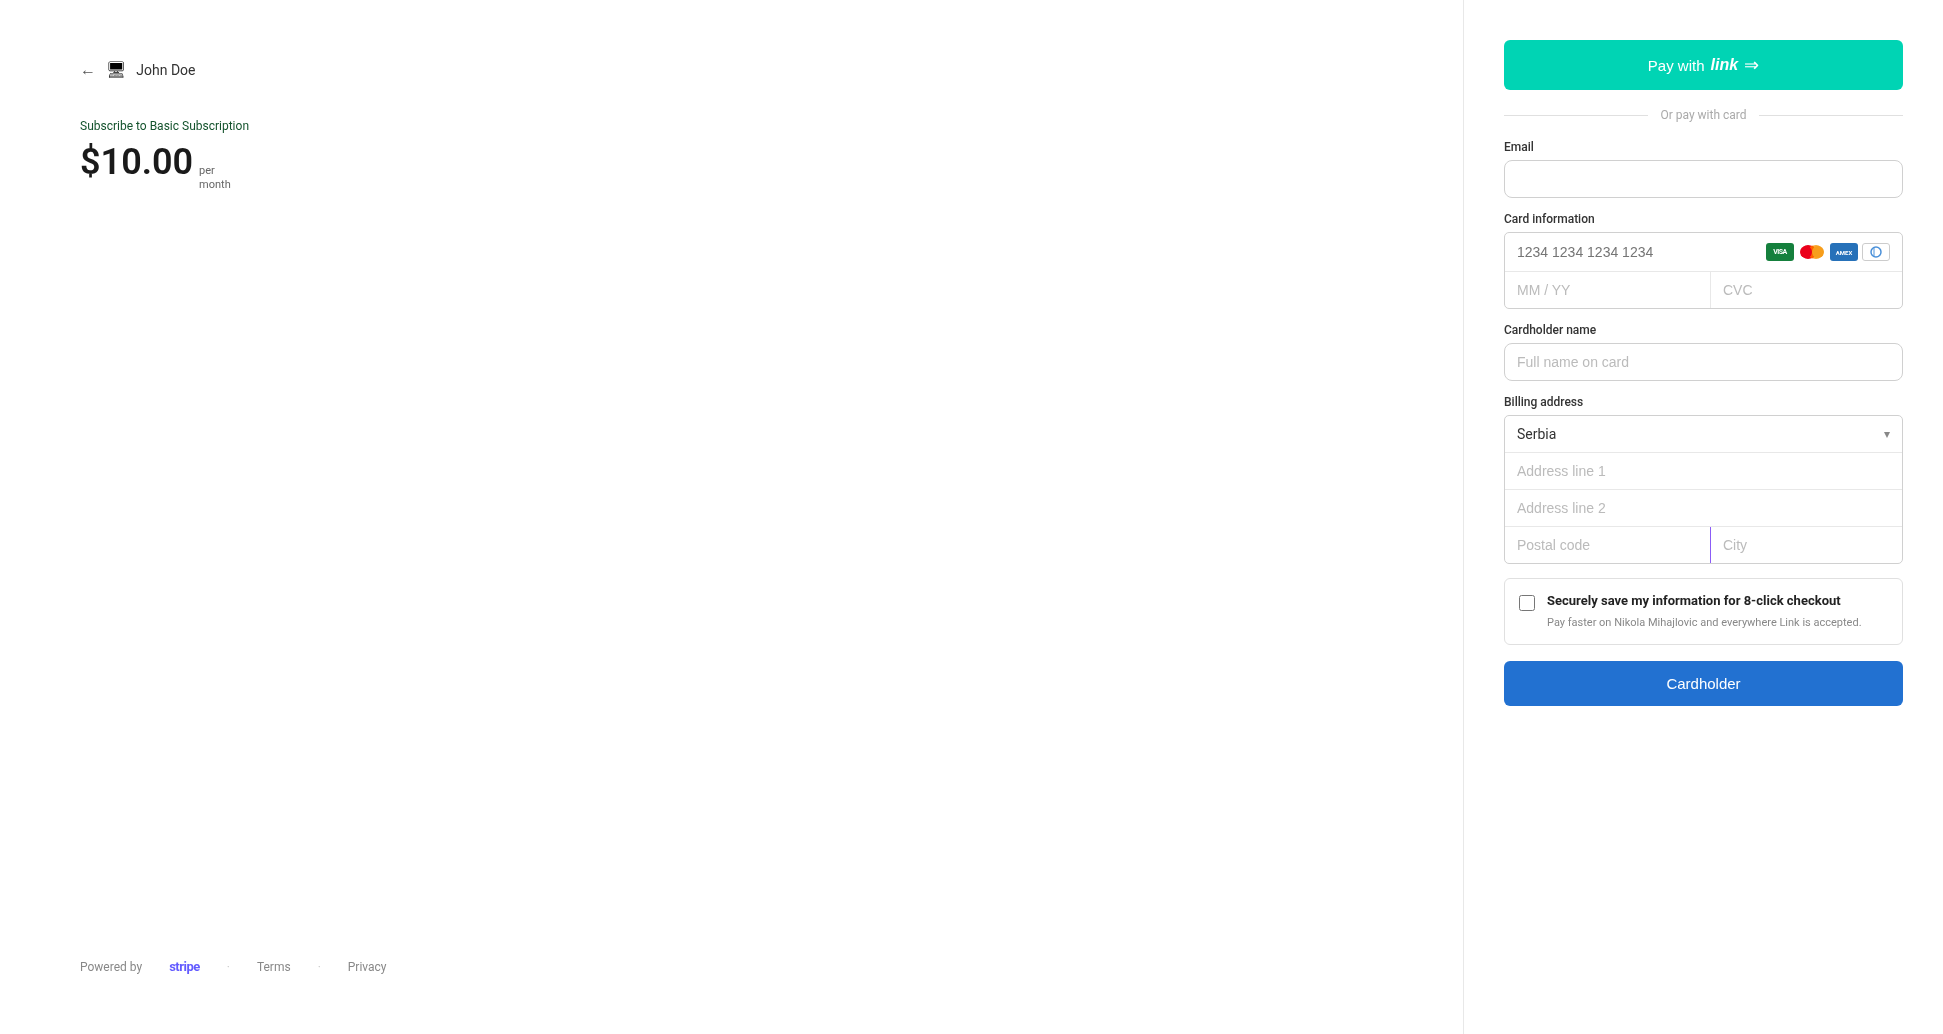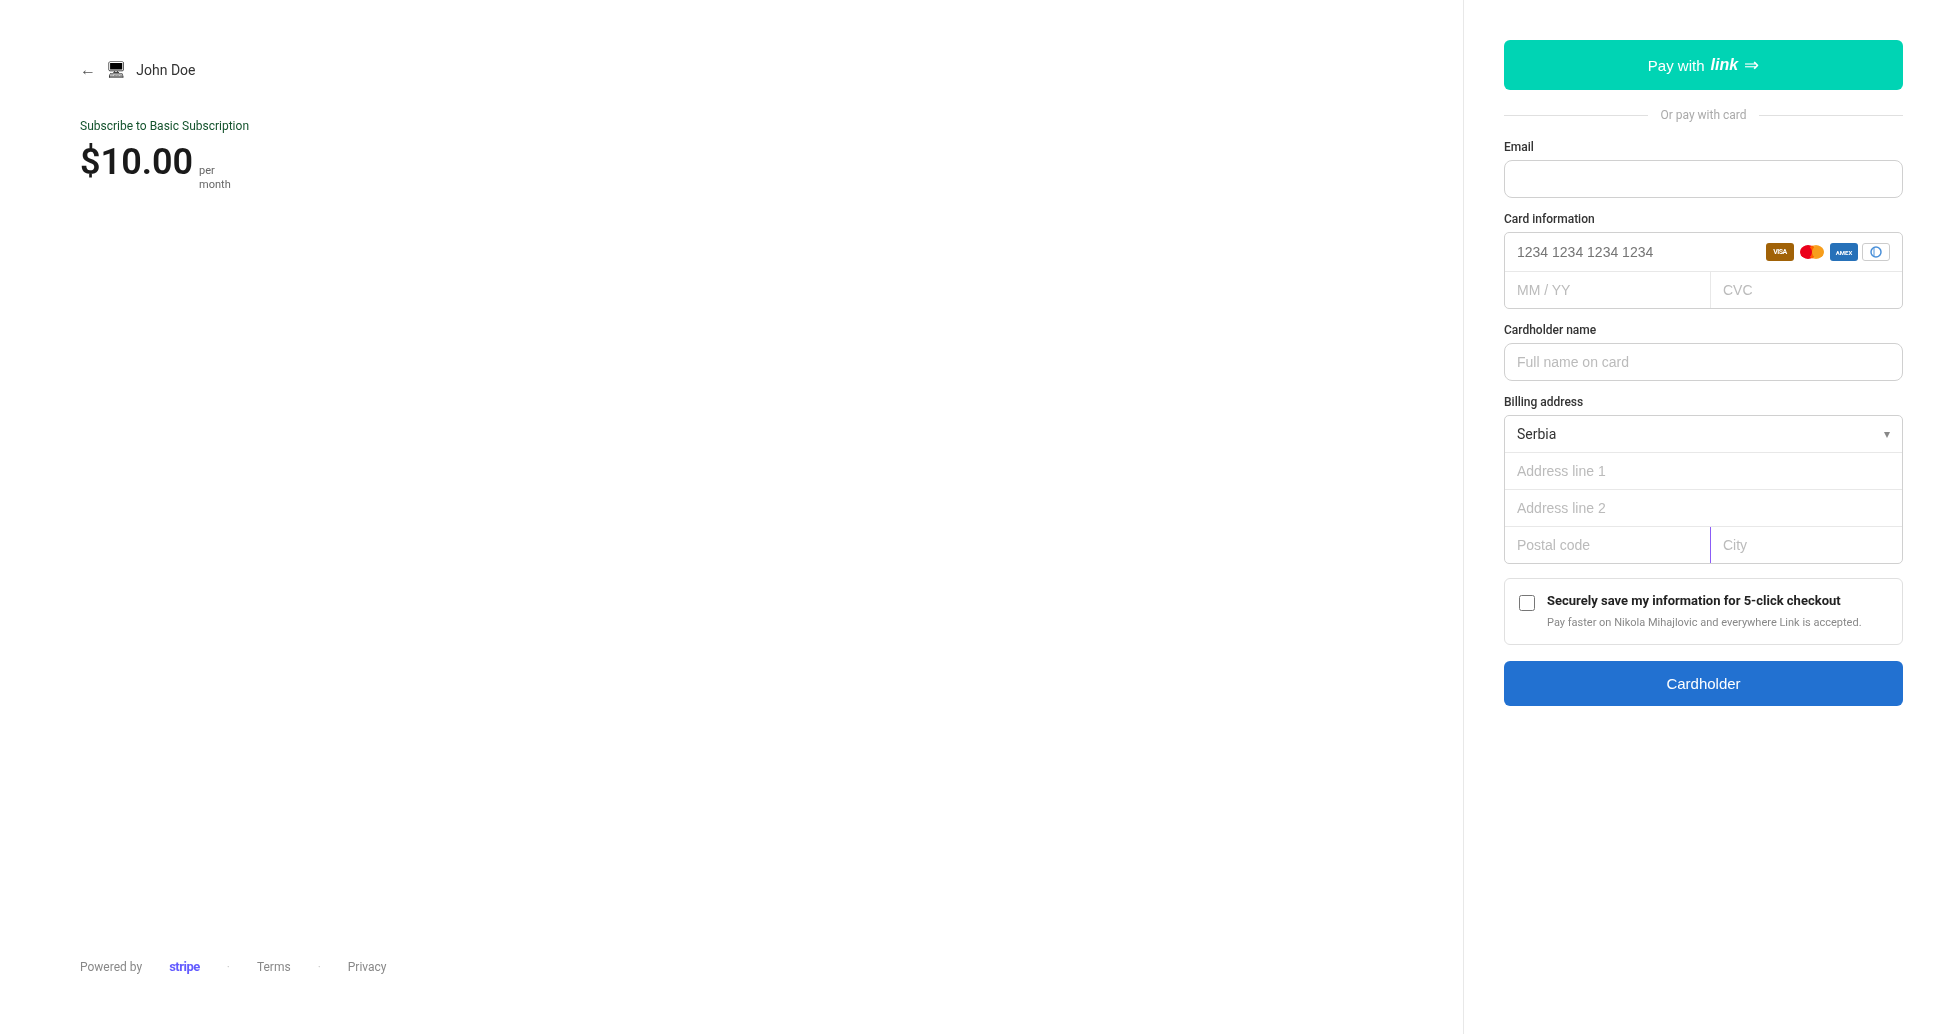--- a/index.html
+++ b/index.html
@@ -180,21 +180,21 @@
     .card-icon {
       width: 28px;
       height: 18px;
       border-radius: 3px;
       display: flex;
       align-items: center;
       justify-content: center;
       font-size: 7px;
       font-weight: 700;
     }
-    .visa-icon { background: #a16207; color: #fff; letter-spacing: -0.5px; }
+    .visa-icon { background: #15803d; color: #fff; letter-spacing: -0.5px; }
     .mc-icon { 
       background: transparent;
       position: relative;
     }
     .mc-icon::before {
       content: '';
       width: 12px;
       height: 12px;
       background: #eb001b;
       border-radius: 50%;
@@ -444,21 +444,21 @@
         <div class="postal-city-row">
           <input class="postal-input" type="text" placeholder="Postal code" style="">
           <input class="city-input" type="text" placeholder="City" style="">
         </div>
       </div>
     </div>
 
     <div class="save-info-box">
       <input type="checkbox" class="save-checkbox" style="">
       <div class="save-info-text">
-        <strong>Securely save my information for 5-click checkout</strong>
+        <strong>Securely save my information for 8-click checkout</strong>
         <span>Pay faster on Nikola Mihajlovic and everywhere Link is accepted.</span>
       </div>
     </div>
 
     <button class="subscribe-btn">Cardholder</button>
 
 
   </div>
 </div>
 

